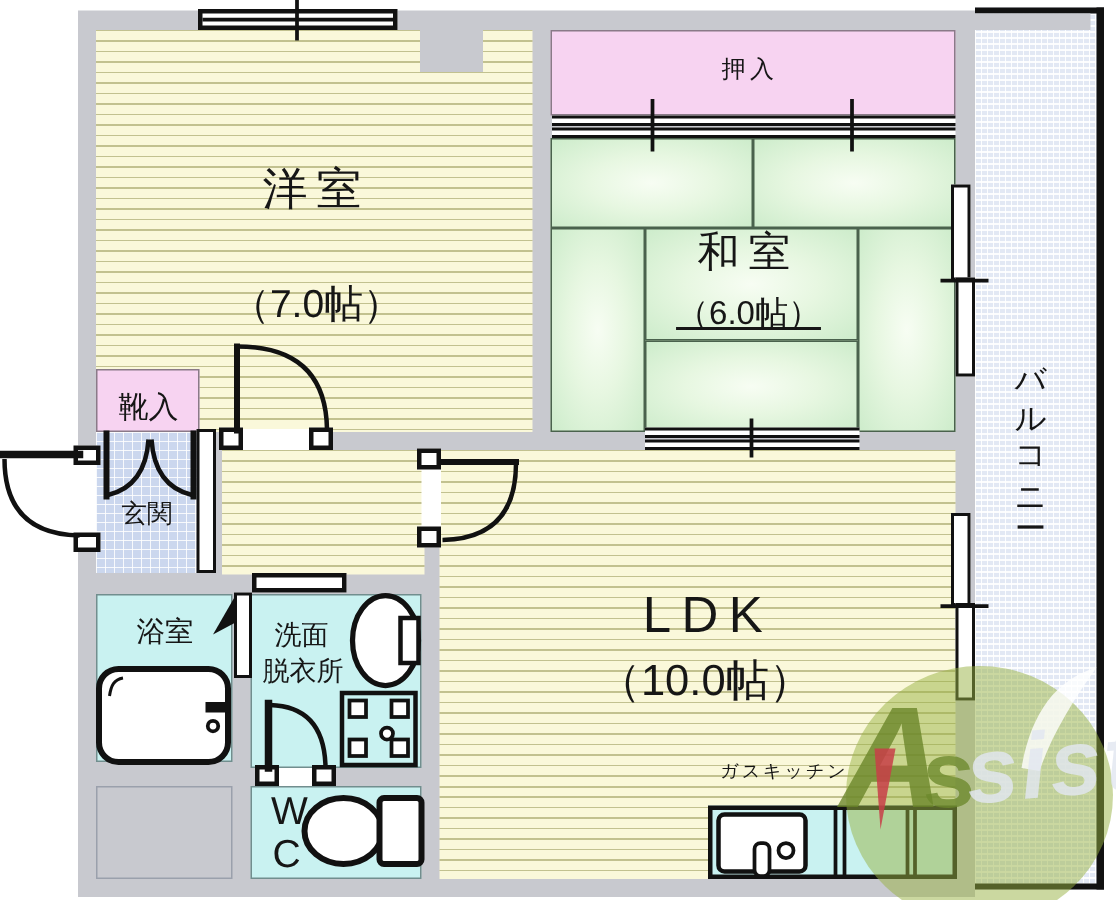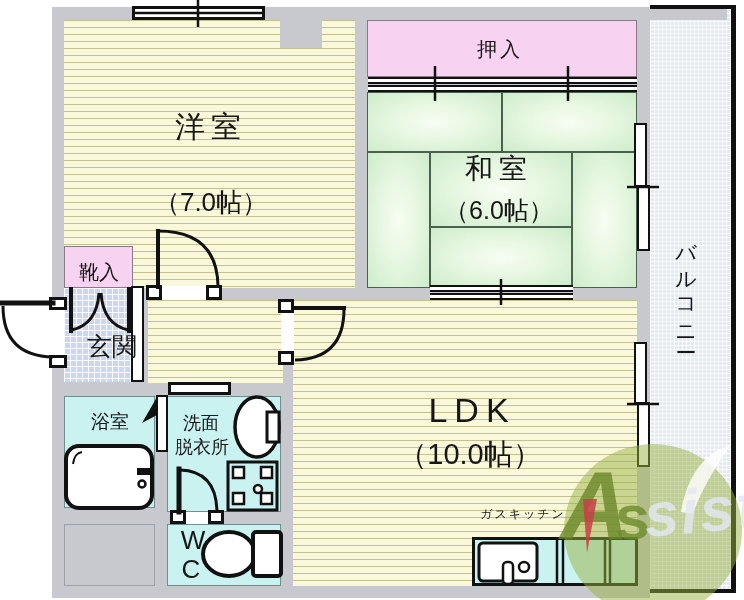--- a/index.html
+++ b/index.html
@@ -155,28 +155,28 @@
       <circle cx="524" cy="567" r="5" fill="#fff" stroke="#111" stroke-width="2.5"></circle>
       <line x1="557" y1="539" x2="557" y2="584" stroke="#111" stroke-width="2.5"></line>
       <line x1="563" y1="539" x2="563" y2="584" stroke="#111" stroke-width="2.5"></line>
       <line x1="605" y1="539" x2="605" y2="584" stroke="#111" stroke-width="2.5"></line>
       <line x1="610" y1="539" x2="610" y2="584" stroke="#111" stroke-width="2.5"></line>
     </g>
   </svg>
 
   <div class="label" style="left:211px;top:112px;font-size:30px;letter-spacing:6px;text-align:right;">洋室</div>
   <div class="label" style="left:211px;top:153px;font-size:26px;margin-top:36px;">（7.0帖）</div>
-  <div class="label" style="left:500px;top:39px;font-size:20px;letter-spacing:3px;">押入</div>
+  <div class="label" style="left:500px;top:39px;font-size:16px;letter-spacing:3px;">押入</div>
   <div class="label" style="left:499px;top:157px;font-size:28px;letter-spacing:6px;font-family:Liberation Mono, monospace;">和室</div>
-  <div class="label" style="left:499px;top:198px;font-size:25px;">（6.0帖）</div>
+  <div class="label" style="left:499px;top:198px;font-size:22px;text-decoration:underline;">（6.0帖）</div>
   <div class="label" style="left:472px;top:393px;font-size:34px;letter-spacing:7px;">LDK</div>
   <div class="label" style="left:470px;top:440px;font-size:29px;">（10.0帖）</div>
   <div class="label" style="left:523px;top:508px;font-size:12px;letter-spacing:2px;">ガスキッチン</div>
   <div class="label" style="left:99px;top:262px;font-size:20px;">靴入</div>
-  <div class="label" style="left:112px;top:334px;font-size:25px;">玄関</div>
+  <div class="label" style="left:98px;top:334px;font-size:17px;">玄関</div>
   <div class="label" style="left:110px;top:412px;font-size:19px;">浴室</div>
   <div class="label" style="left:201px;top:414px;font-size:18px;">洗面</div>
   <div class="label" style="left:202px;top:438px;font-size:18px;">脱衣所</div>
   <div class="label" style="left:193px;top:527px;font-size:26px;">W</div>
   <div class="label" style="left:191px;top:556px;font-size:26px;">C</div>
   <div class="label vtext" style="left:676px;top:229px;font-size:21px;transform:none;">バルコニー</div>
 
   <div class="abs wm" style="left:564px;top:444px;width:178px;height:172px;border-radius:50%;background:rgba(152,178,66,.5);"></div>
   <svg class="overlay wm" width="744" height="600" viewBox="0 0 744 600">
     <path d="M 681 512 C 687 477 703 453 731 445 C 716 466 701 490 693 514 Z" fill="rgba(255,255,255,.8)"></path>

